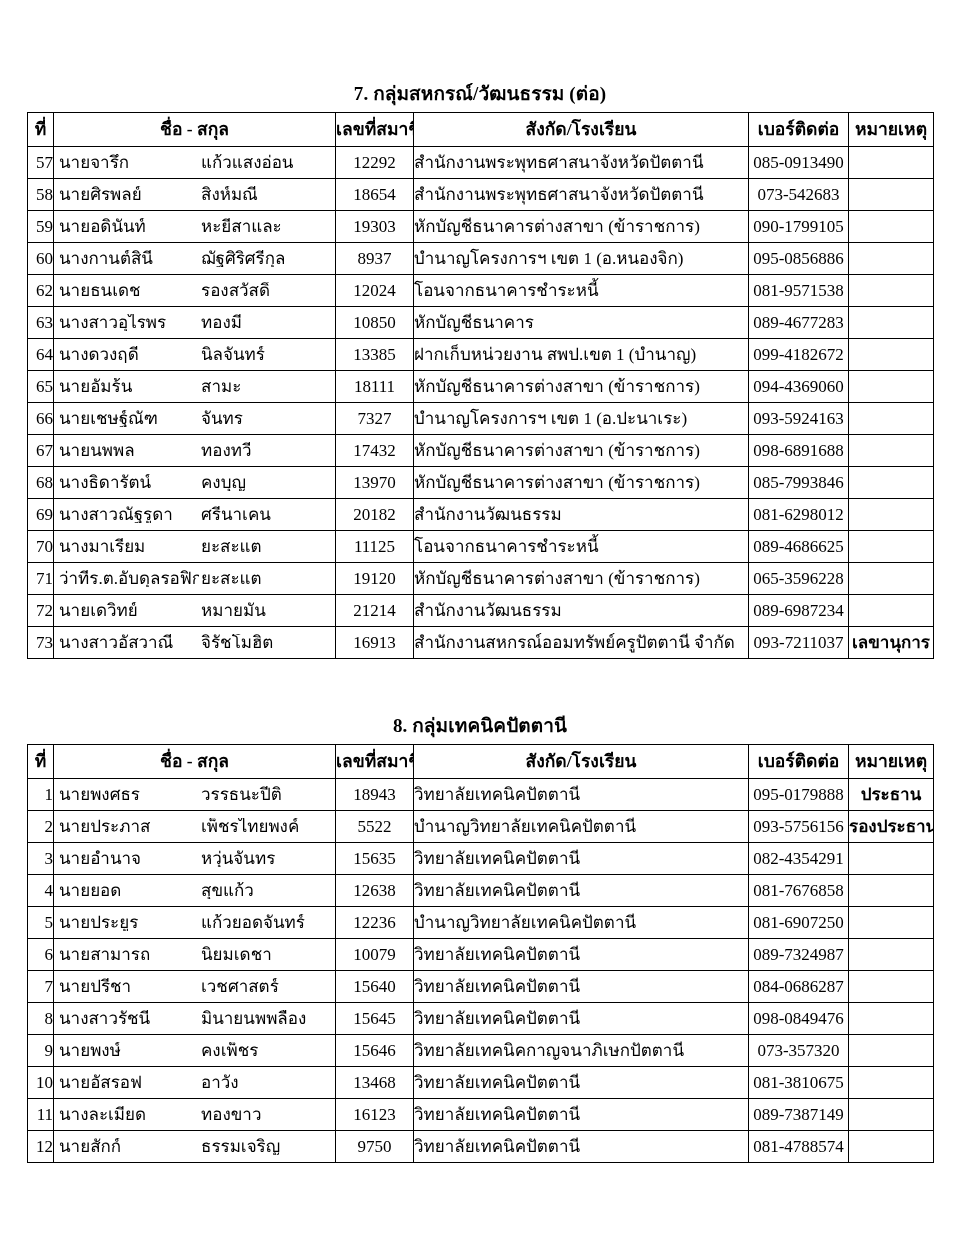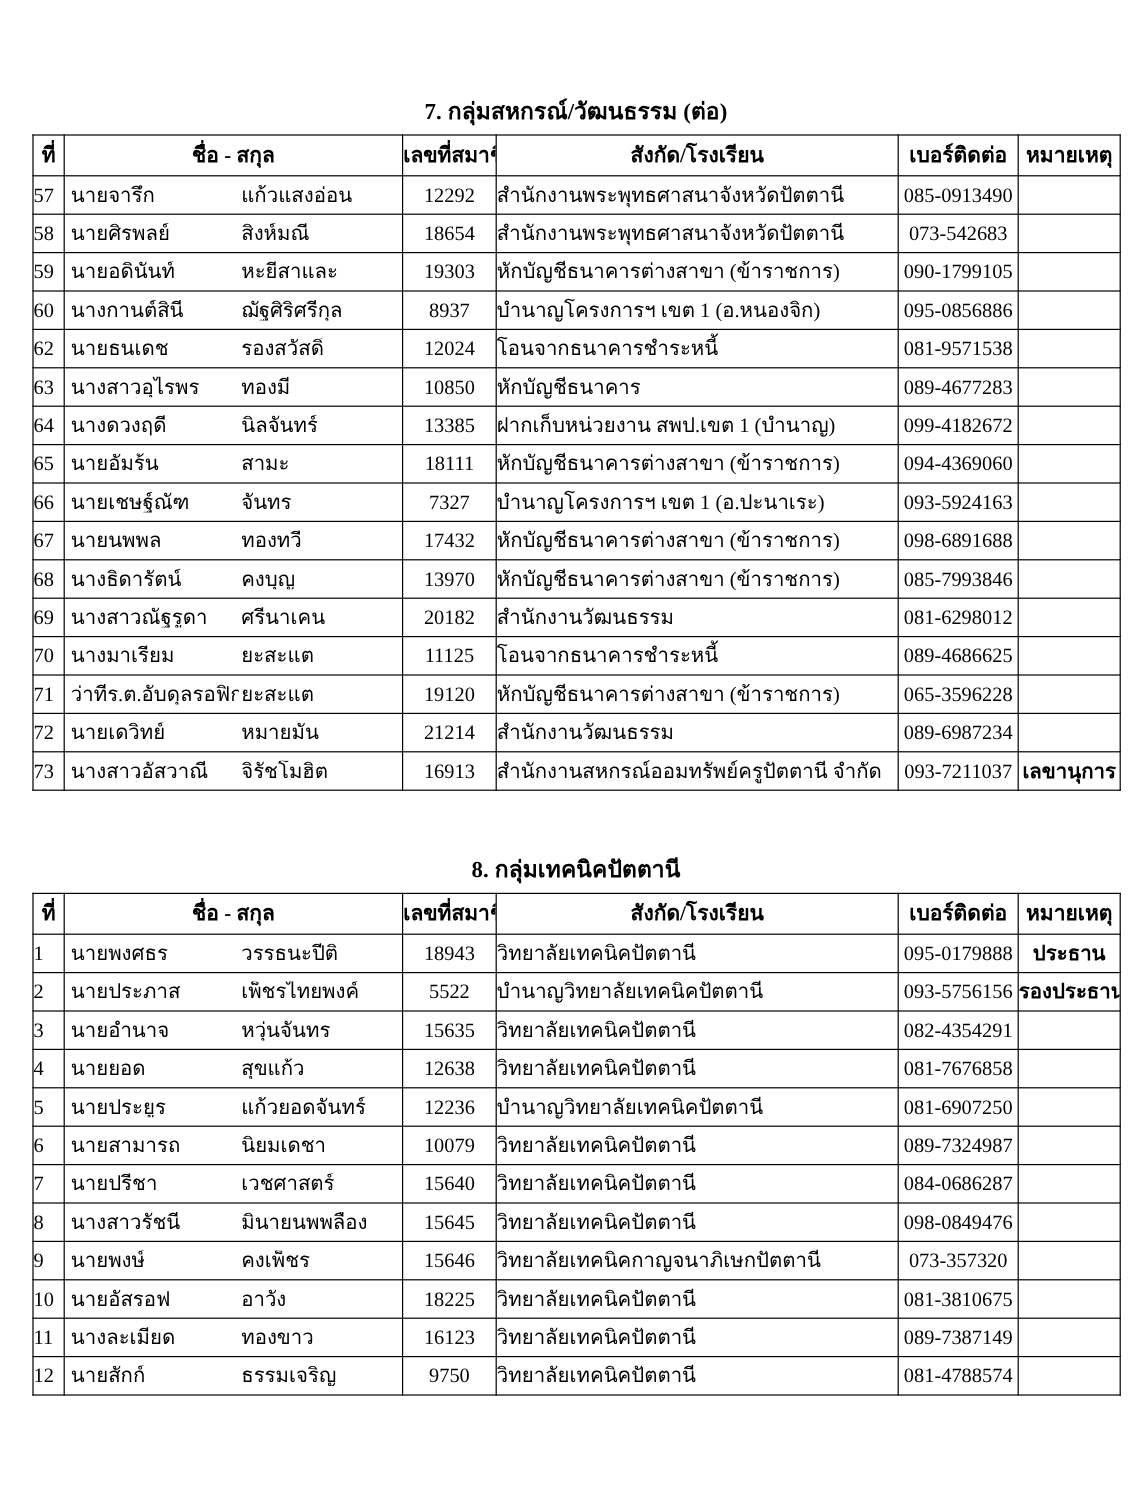--- a/index.html
+++ b/index.html
@@ -65,20 +65,21 @@
 
   
   col.c-no    { width: 26px; }
   col.c-name  { width: 282px; }
   col.c-id    { width: 78px; }
   col.c-org   { width: 335px; }
   col.c-tel   { width: 100px; }
   col.c-note  { width: 85px; }
 
   td.cell-no {
+    text-align: right;
     padding-right: 3px;
     font-size: 16.5px;
   }
   td.cell-name {
     padding: 0;
   }
   .name-wrap {
     display: flex;
     align-items: flex-start;
     width: 100%;
@@ -495,21 +496,21 @@
             <td class="cell-note"></td>
           </tr>
           <tr>
             <td class="cell-no">10</td>
             <td class="cell-name">
               <div class="name-wrap">
                 <span class="fname">นายอัสรอฟ</span>
                 <span class="lname">อาวัง</span>
               </div>
             </td>
-            <td class="cell-id">18225</td>
+            <td class="cell-id">13468</td>
             <td class="cell-org">วิทยาลัยเทคนิคปัตตานี</td>
             <td class="cell-tel">081-3810675</td>
             <td class="cell-note"></td>
           </tr>
           <tr>
             <td class="cell-no">11</td>
             <td class="cell-name">
               <div class="name-wrap">
                 <span class="fname">นางละเมียด</span>
                 <span class="lname">ทองขาว</span>

